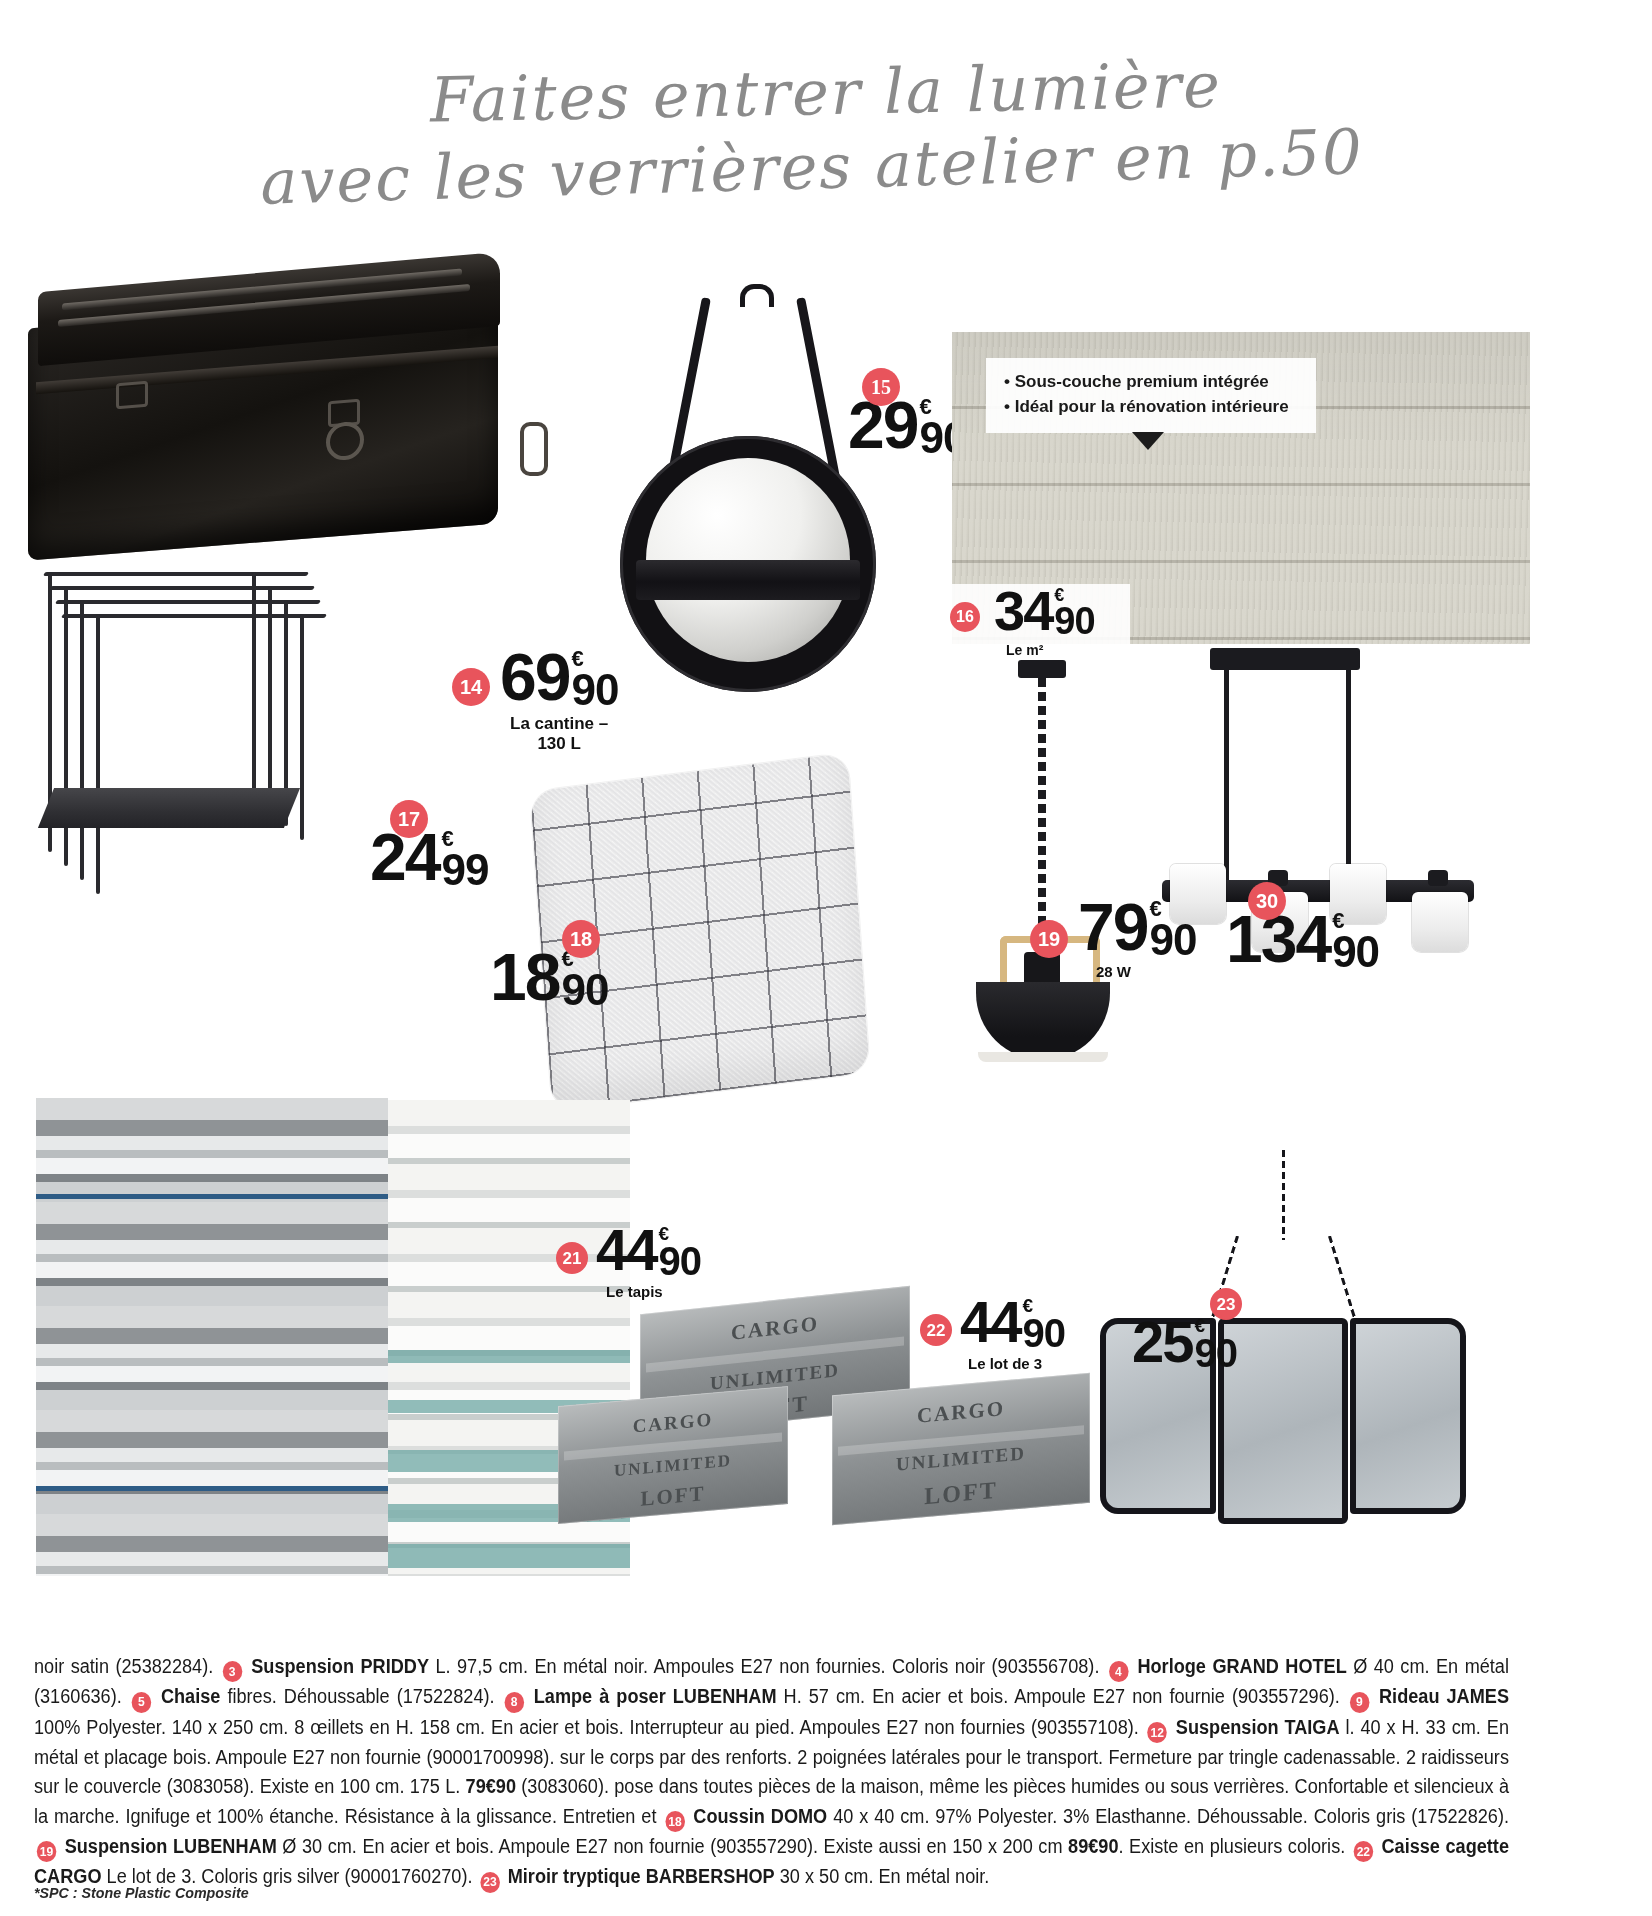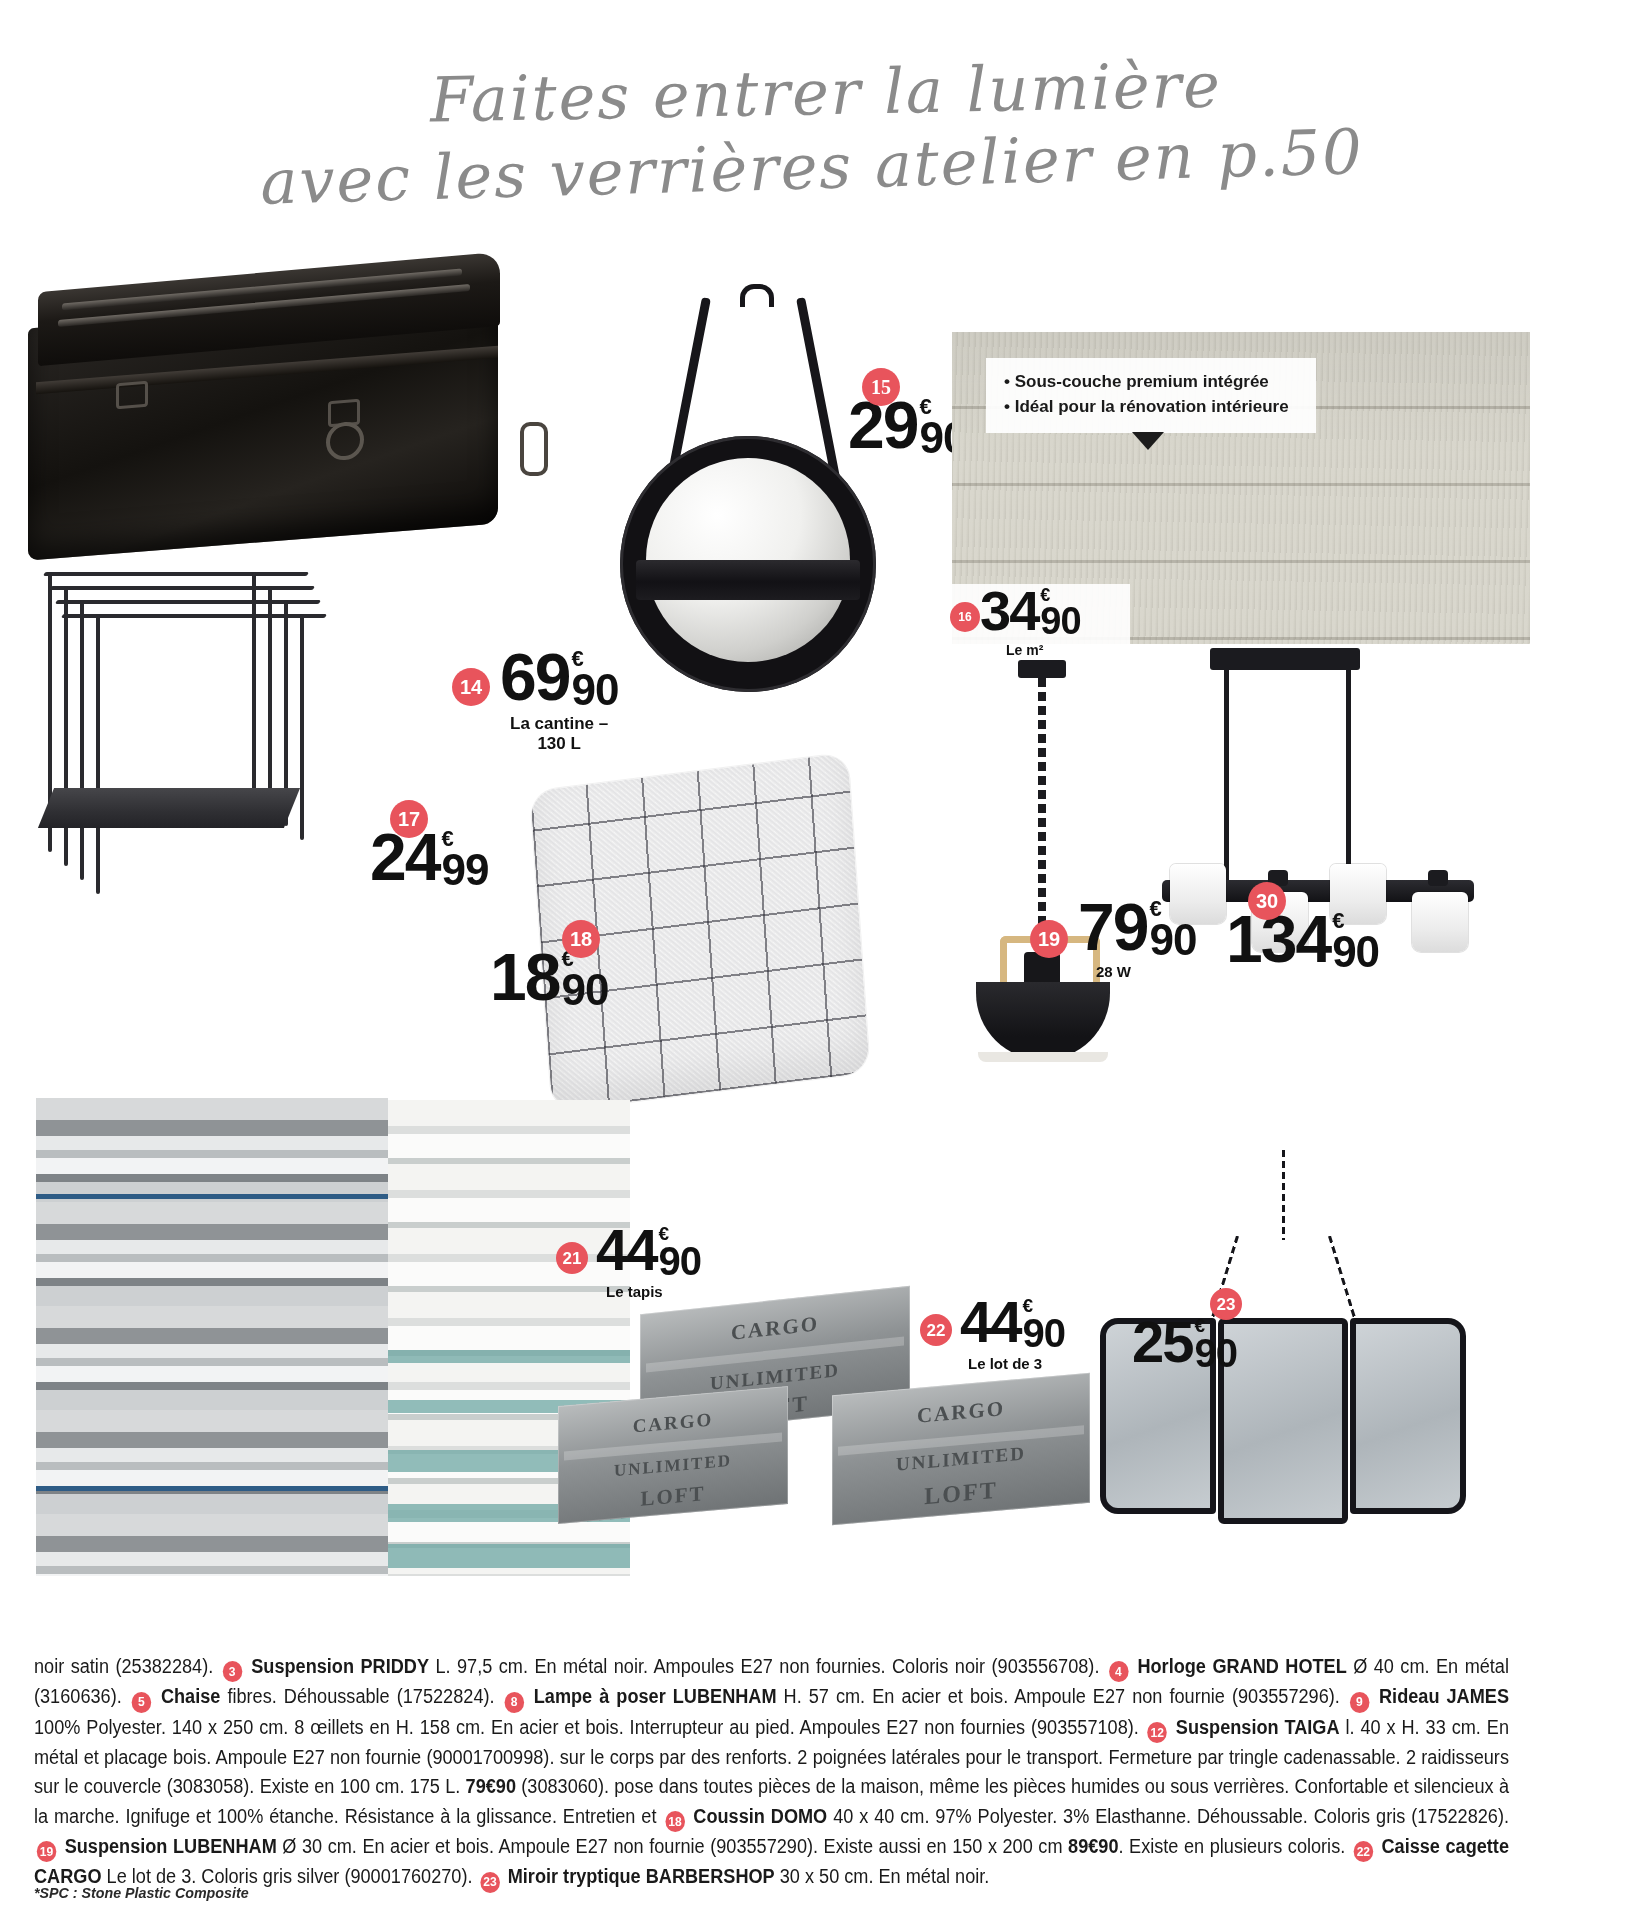--- a/index.html
+++ b/index.html
@@ -490,21 +490,21 @@
 
 <div class="callout">
   <div>• Sous-couche premium intégrée</div>
   <div>• Idéal pour la rénovation intérieure</div>
   <div class="arrow"></div>
 </div>
 
 <div class="price16-bg"></div>
 <div class="price-block" style="left:950px; top:588px;">
   <div class="price-row">
-    <div class="badge" style="width:30px;height:30px;font-size:12px;margin-top:14px; margin-right:0;">16</div>
+    <div class="badge" style="width:30px;height:30px;font-size:16px;margin-top:14px; margin-right:14px;">16</div>
     <div class="price-num">
       <span class="int" style="font-size:56px;">34</span>
       <span class="eurodec">
         <span class="eur" style="font-size:18px;">€</span>
         <span class="dec" style="font-size:38px;">90</span>
       </span>
     </div>
   </div>
   <div class="price-sub" style="margin-left:56px; margin-top:4px; font-size:14px;">Le m²</div>
 </div>

